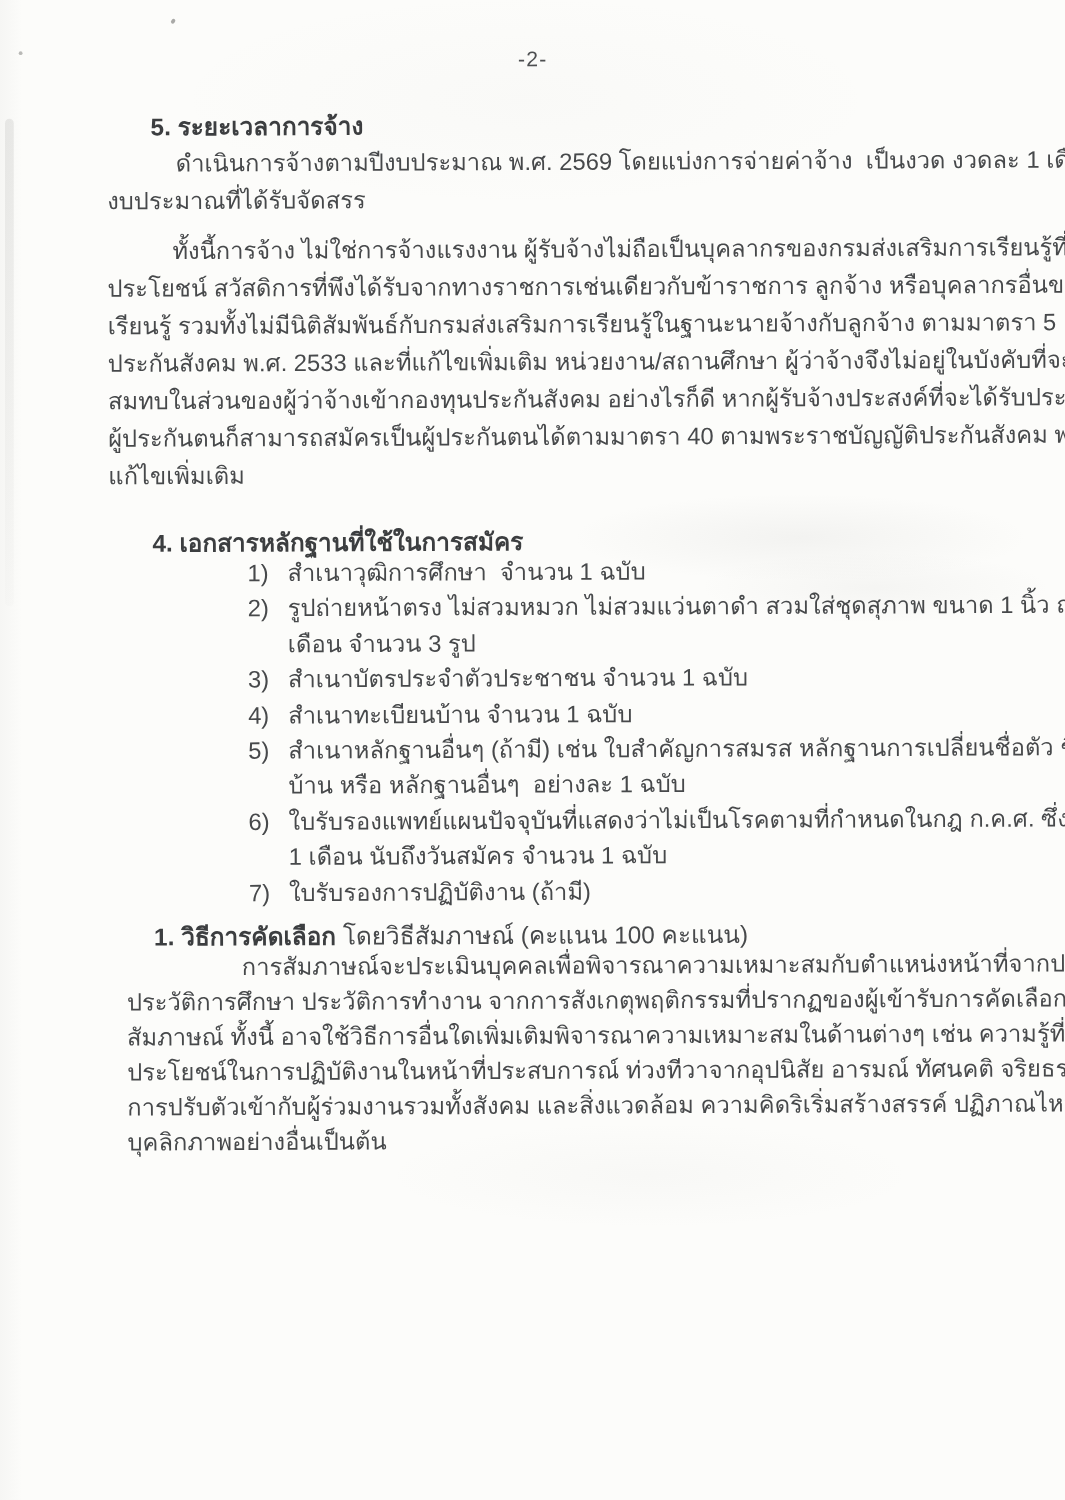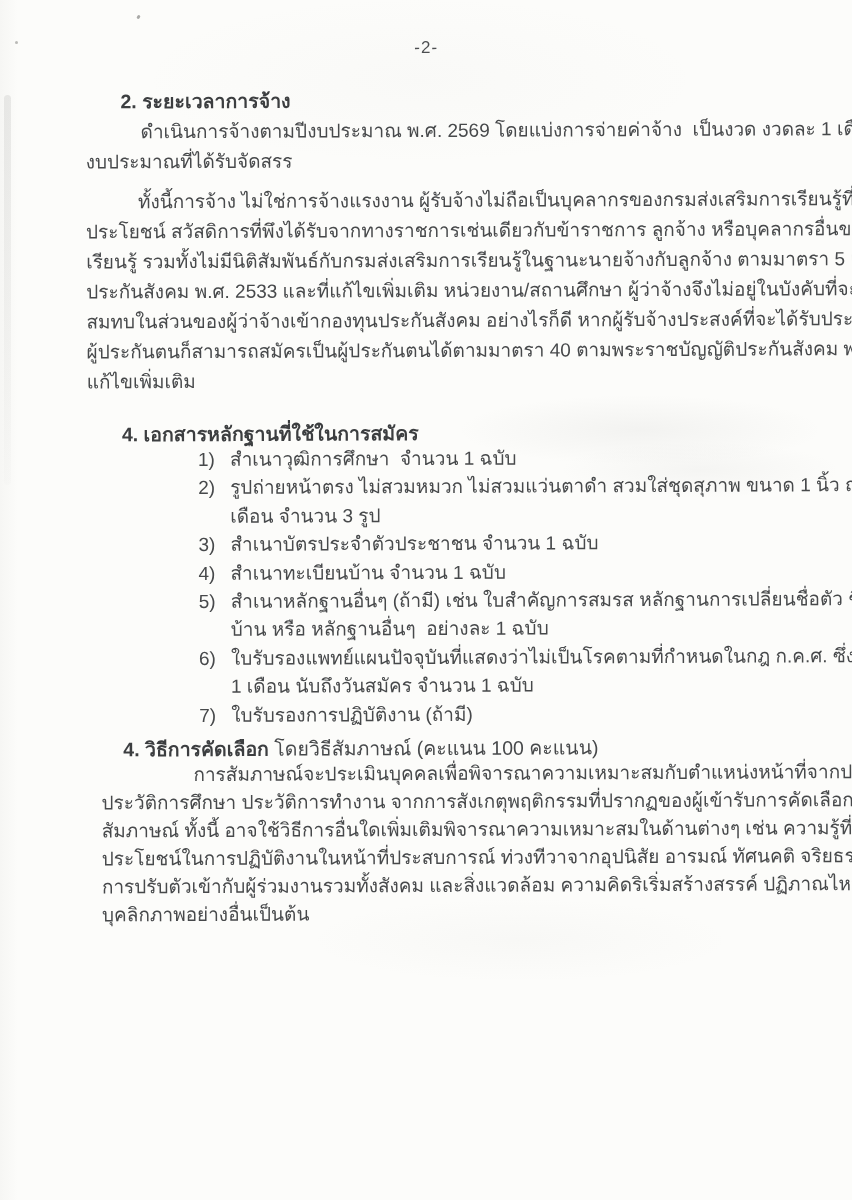--- a/index.html
+++ b/index.html
@@ -66,21 +66,21 @@
 
 <div class="scan-noise"></div>
 <div class="edge-streak"></div>
 <div class="speck a"></div>
 <div class="speck b"></div>
 
 <div class="sheet">
 
   <div class="pagenum">-2-</div>
 
-  <div class="heading" id="s3h">2. ระยะเวลาการจ้าง</div>
+  <div class="heading" id="s3h">5. ระยะเวลาการจ้าง</div>
   <div id="s3p1">
       <div class="tline">ดำเนินการจ้างตามปีงบประมาณ พ.ศ. 2569 โดยแบ่งการจ่ายค่าจ้าง  เป็นงวด งวดละ 1 เดือน ตามวงเงิน</div>
       <div class="tline">งบประมาณที่ได้รับจัดสรร</div>
     </div>
   <div id="s3p2">
       <div class="tline">ทั้งนี้การจ้าง ไม่ใช่การจ้างแรงงาน ผู้รับจ้างไม่ถือเป็นบุคลากรของกรมส่งเสริมการเรียนรู้ที่จะได้รับสิทธิ</div>
       <div class="tline">ประโยชน์ สวัสดิการที่พึงได้รับจากทางราชการเช่นเดียวกับข้าราชการ ลูกจ้าง หรือบุคลากรอื่นของกรมส่งเสริมการ</div>
       <div class="tline">เรียนรู้ รวมทั้งไม่มีนิติสัมพันธ์กับกรมส่งเสริมการเรียนรู้ในฐานะนายจ้างกับลูกจ้าง ตามมาตรา 5 แห่งพระราชบัญญัติ</div>
       <div class="tline">ประกันสังคม พ.ศ. 2533 และที่แก้ไขเพิ่มเติม หน่วยงาน/สถานศึกษา ผู้ว่าจ้างจึงไม่อยู่ในบังคับที่จะต้องนำส่งเงิน</div>
       <div class="tline">สมทบในส่วนของผู้ว่าจ้างเข้ากองทุนประกันสังคม อย่างไรก็ดี หากผู้รับจ้างประสงค์ที่จะได้รับประโยชน์ของ</div>
@@ -130,21 +130,21 @@
         </div>
     </div>
     <div class="li">
       <span class="num">7)</span>
       <div class="litext">
           <div class="tline">ใบรับรองการปฏิบัติงาน (ถ้ามี)</div>
         </div>
     </div>
   </div>
 
-  <div class="heading" id="s5h"><span>4. วิธีการคัดเลือก</span><span class="h-rest"> โดยวิธีสัมภาษณ์ (คะแนน 100 คะแนน)</span></div>
+  <div class="heading" id="s5h"><span>1. วิธีการคัดเลือก</span><span class="h-rest"> โดยวิธีสัมภาษณ์ (คะแนน 100 คะแนน)</span></div>
   <div id="s5p">
       <div class="tline">การสัมภาษณ์จะประเมินบุคคลเพื่อพิจารณาความเหมาะสมกับตำแหน่งหน้าที่จากประวัติส่วนตัว</div>
       <div class="tline">ประวัติการศึกษา ประวัติการทำงาน จากการสังเกตุพฤติกรรมที่ปรากฏของผู้เข้ารับการคัดเลือก และจากการ</div>
       <div class="tline">สัมภาษณ์ ทั้งนี้ อาจใช้วิธีการอื่นใดเพิ่มเติมพิจารณาความเหมาะสมในด้านต่างๆ เช่น ความรู้ที่อาจใช้เป็น</div>
       <div class="tline">ประโยชน์ในการปฏิบัติงานในหน้าที่ประสบการณ์ ท่วงทีวาจากอุปนิสัย อารมณ์ ทัศนคติ จริยธรรม คุณธรรม</div>
       <div class="tline">การปรับตัวเข้ากับผู้ร่วมงานรวมทั้งสังคม และสิ่งแวดล้อม ความคิดริเริ่มสร้างสรรค์ ปฏิภาณไหวพริบ และ</div>
       <div class="tline">บุคลิกภาพอย่างอื่นเป็นต้น</div>
     </div>
 
 </div>

